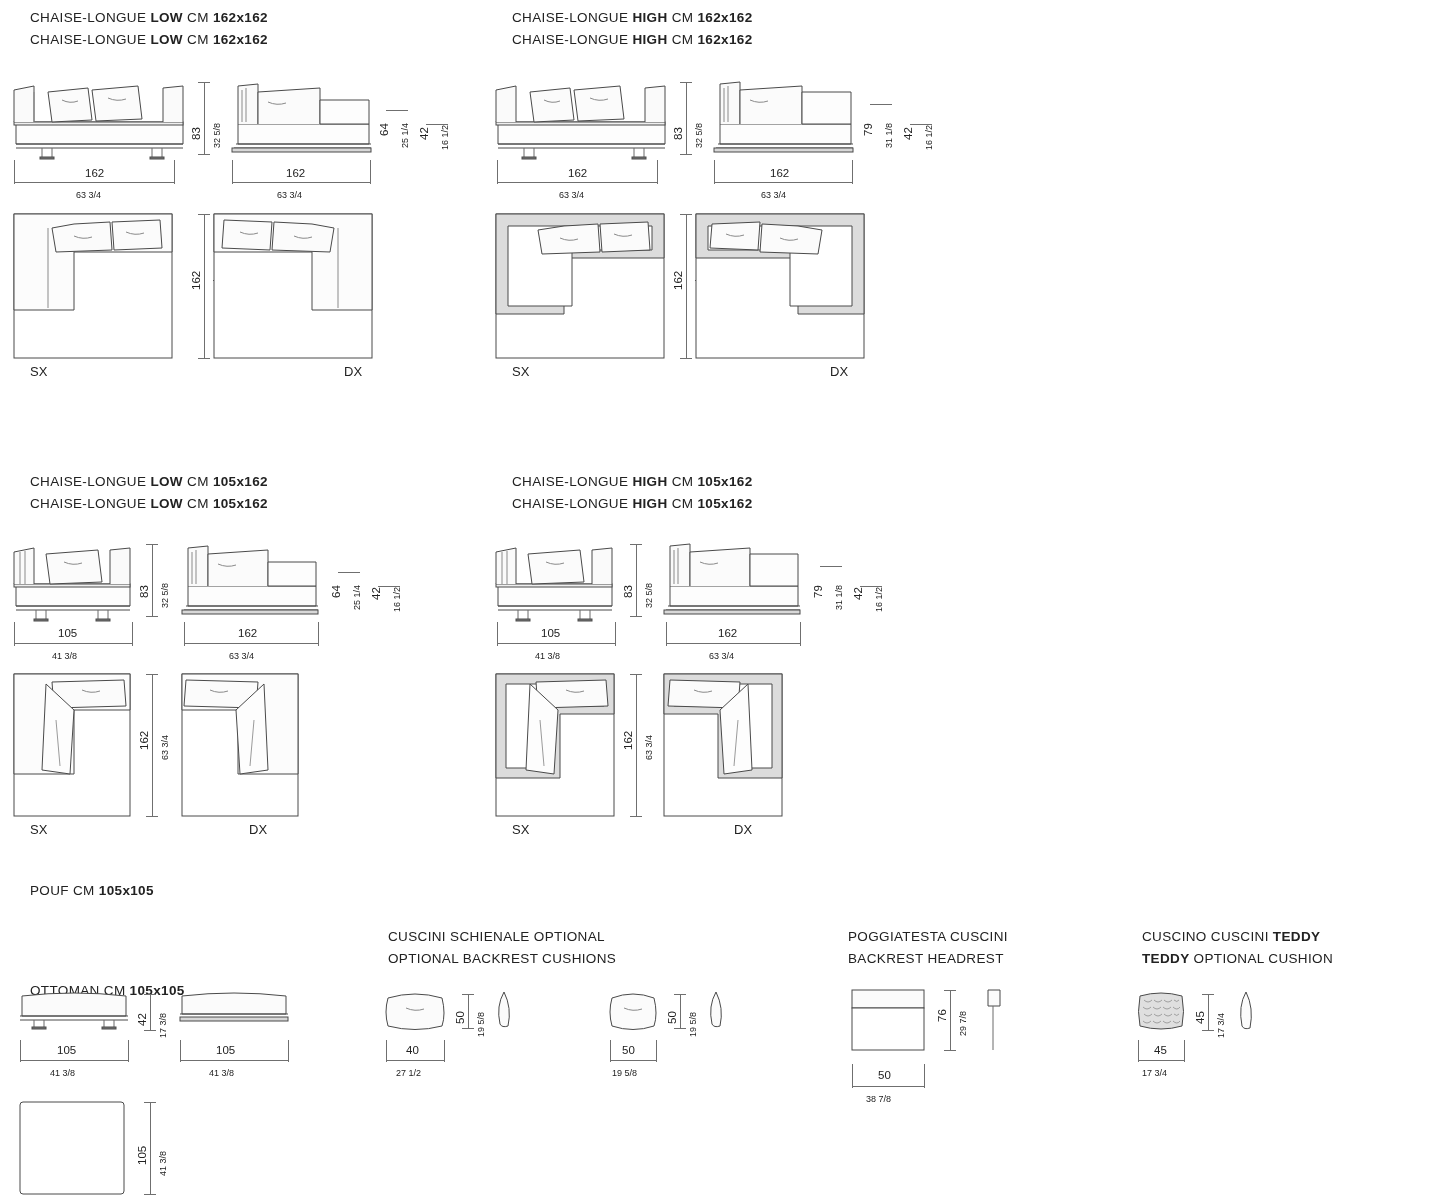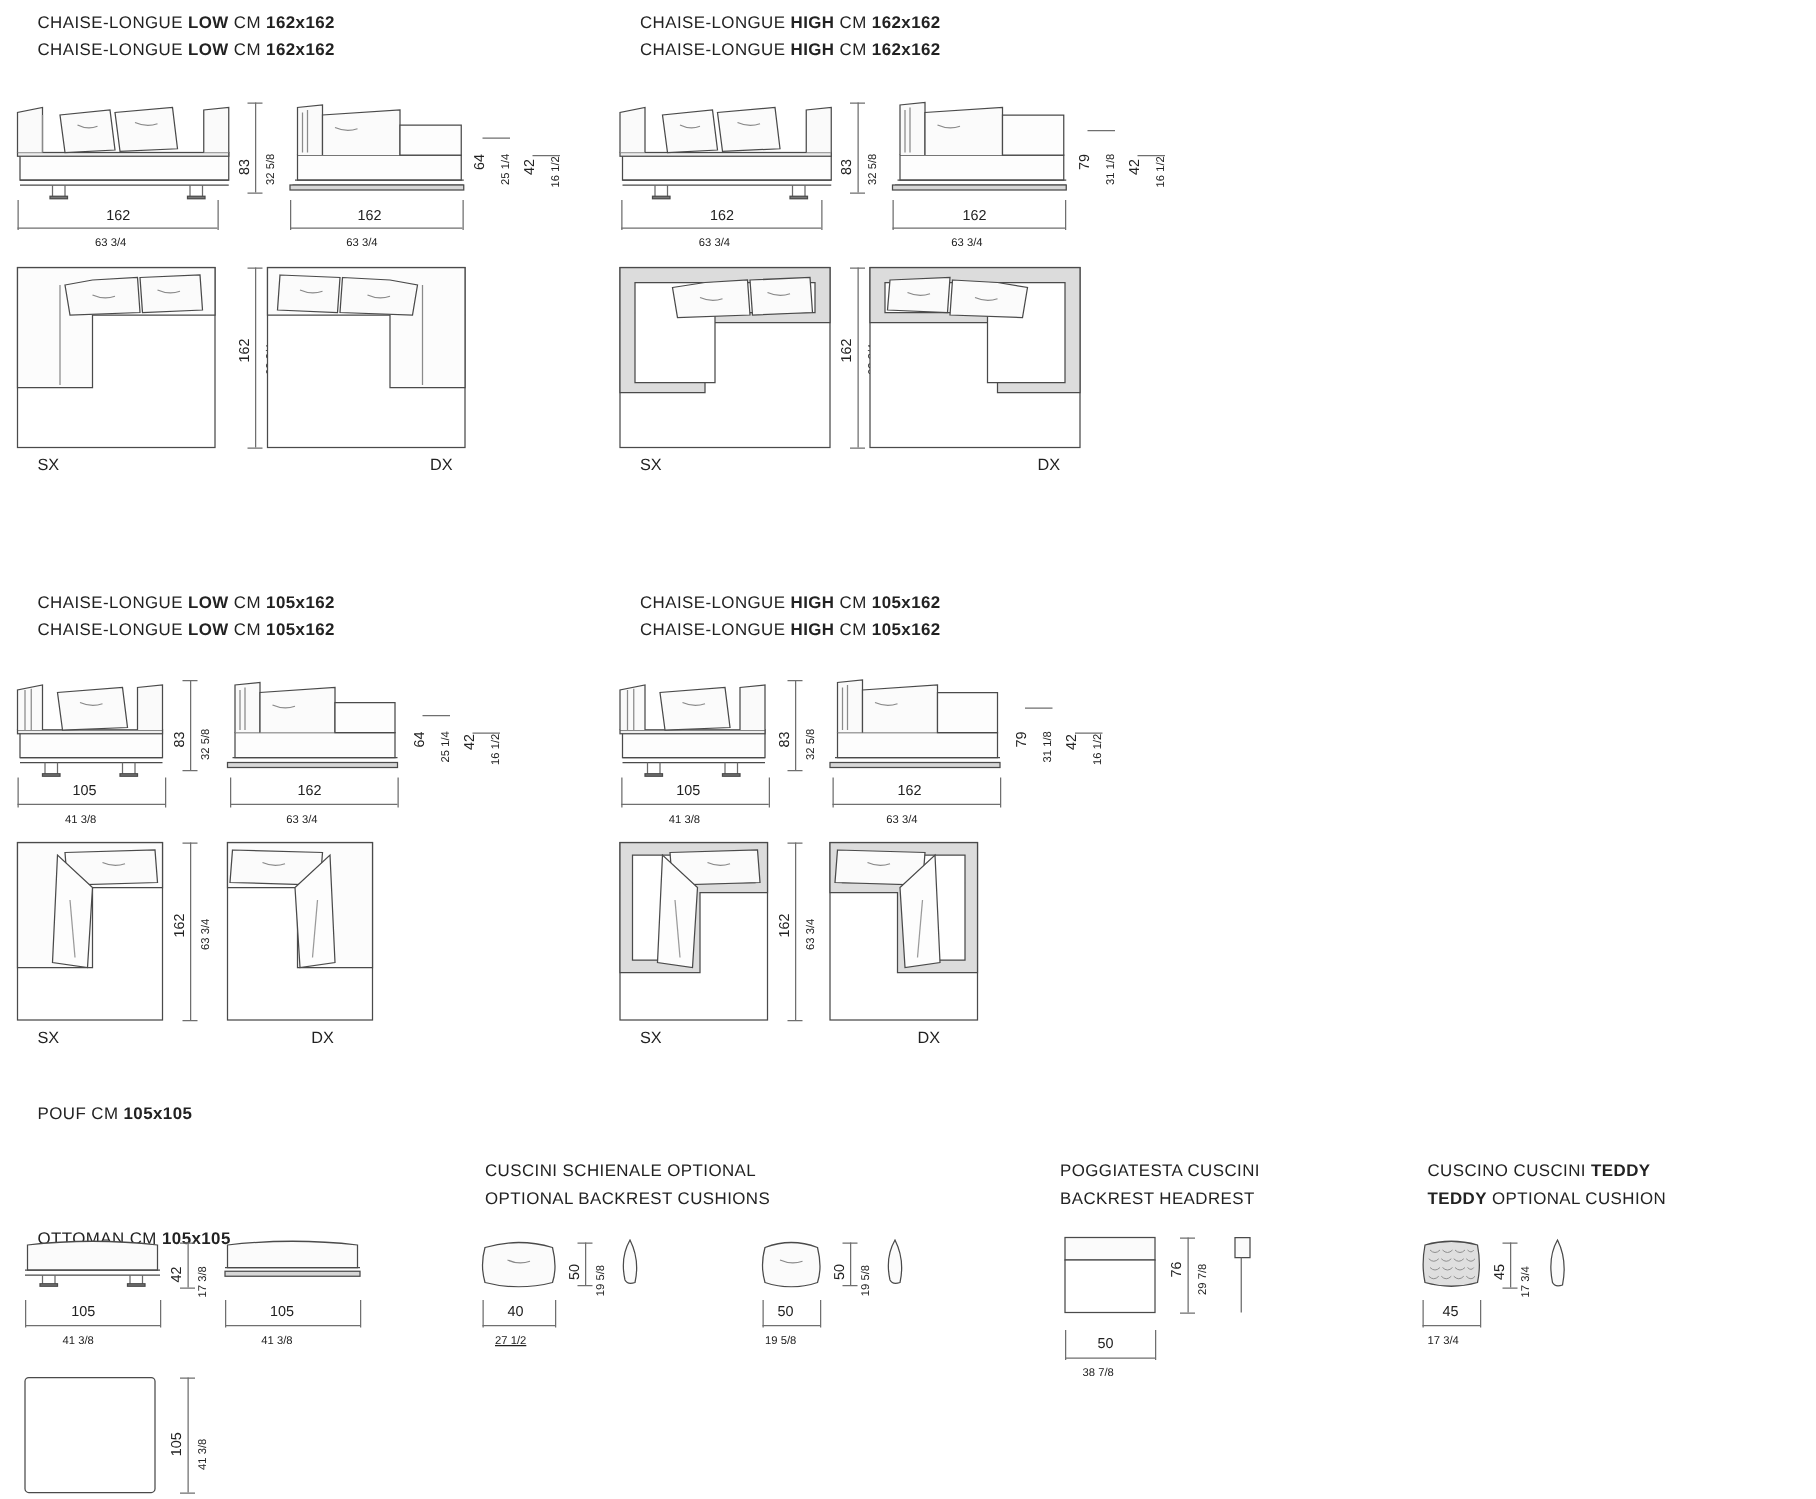--- a/index.html
+++ b/index.html
@@ -457,21 +457,21 @@
 
   <div class="draw" style="left:384px;top:988px;">
     <svg width="62" height="42" viewBox="0 0 62 42">
       <g fill="none" stroke="#4a4a4a" stroke-width="1">
         <path d="M4 10 q27 -8 54 0 q4 16 0 28 q-27 7 -54 0 q-4 -14 0 -28 Z" fill="#fbfbfb"></path>
         <path d="M22 20 q9 4 18 1" stroke="#8a8a8a"></path>
       </g>
     </svg>
   </div>
   <div class="dim" style="left:406px;top:1044px;"><span>40</span></div>
-  <div class="dim" style="left:396px;top:1066px;text-decoration:underline;"><span class="fr">27 1/2</span></div>
+  <div class="dim" style="left:396px;top:1066px;"><span class="fr">27 1/2</span></div>
   <div class="ln lnh" style="left:386px;top:1060px;width:58px;"></div>
   <div class="ln lnv" style="left:386px;top:1040px;height:22px;"></div>
   <div class="ln lnv" style="left:444px;top:1040px;height:22px;"></div>
   <div class="dimv" style="left:454px;top:1024px;"><span>50</span></div>
   <div class="dimv" style="left:474px;top:1037px;"><span class="fr">19 5/8</span></div>
   <div class="ln lnv" style="left:468px;top:994px;height:34px;"></div>
   <div class="ln lnh" style="left:462px;top:994px;width:12px;"></div>
   <div class="ln lnh" style="left:462px;top:1028px;width:12px;"></div>
   <div class="draw" style="left:496px;top:988px;">
     <svg width="20" height="42" viewBox="0 0 20 42">

